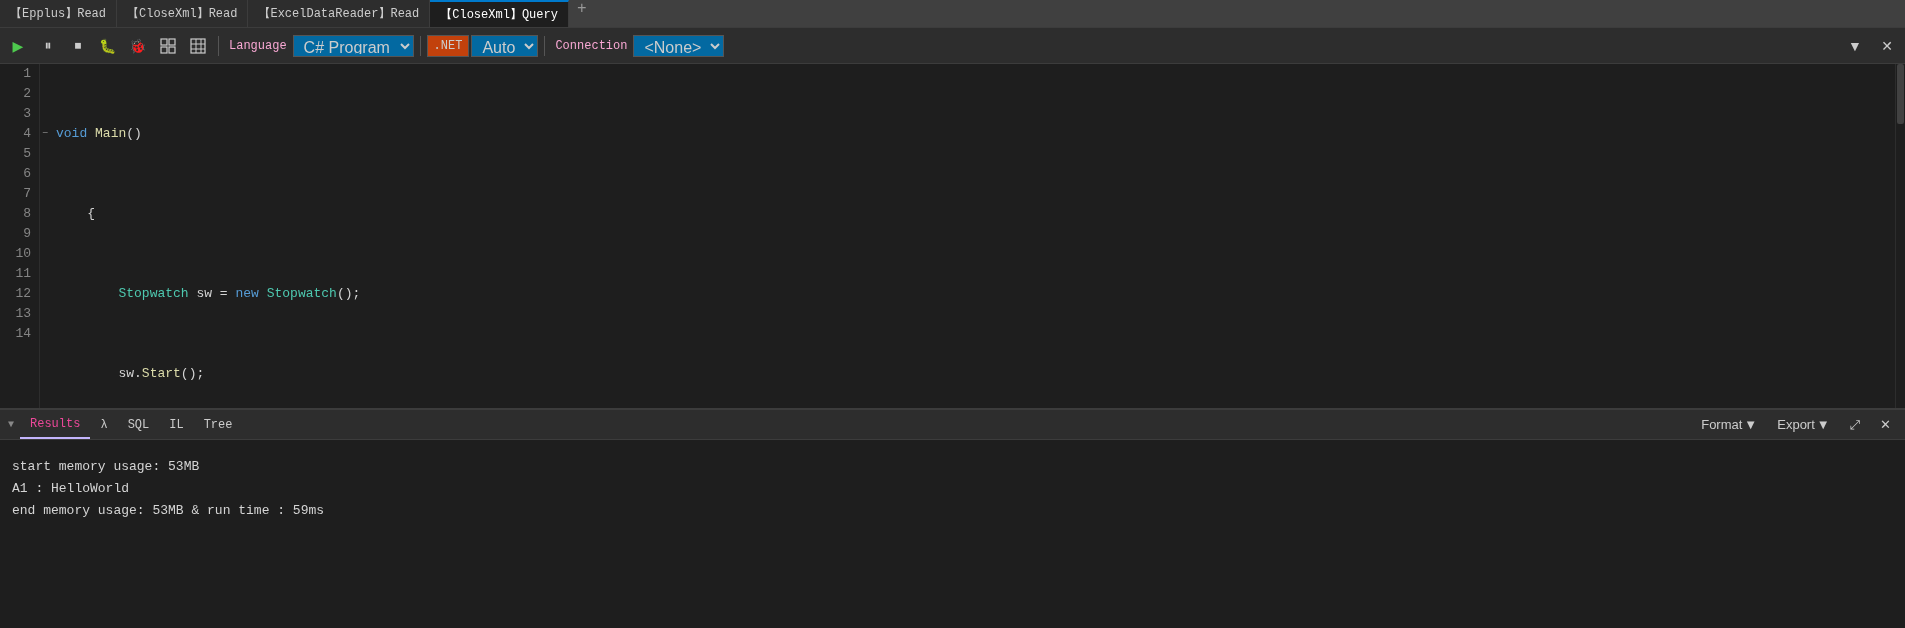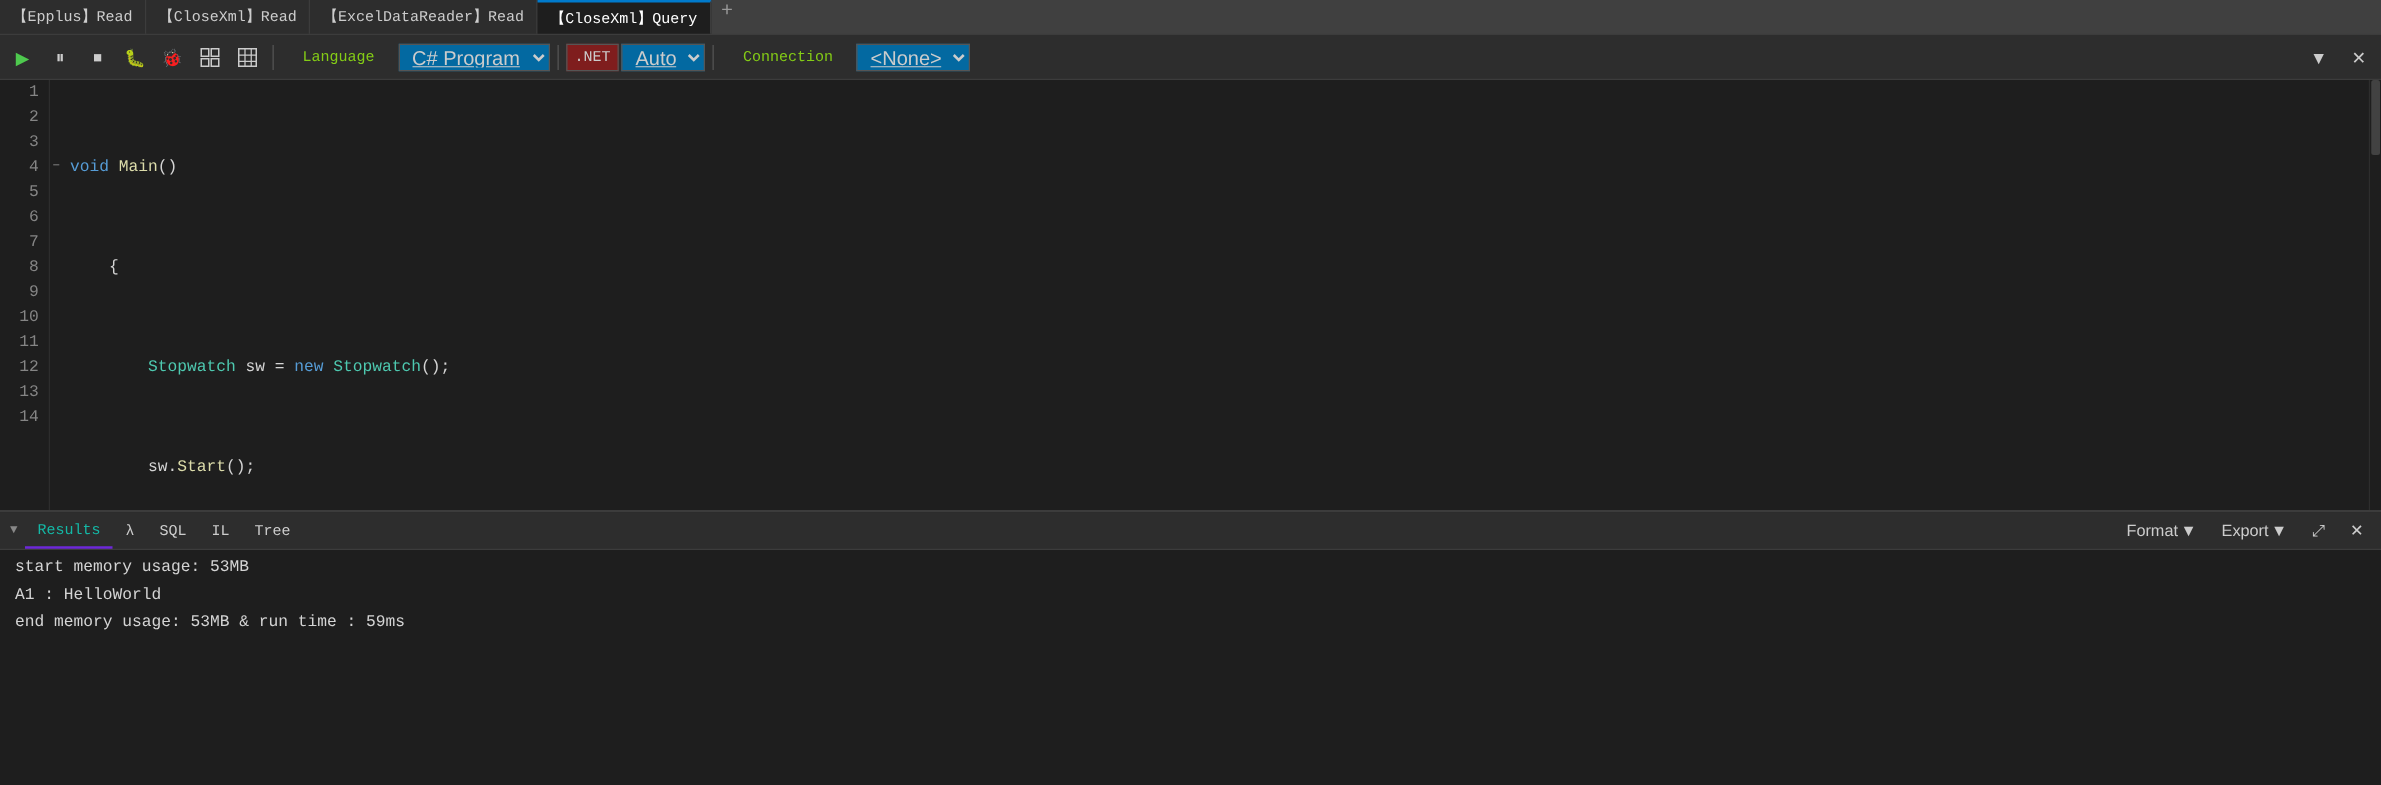--- a/index.html
+++ b/index.html
@@ -77,42 +77,42 @@
     .toolbar-btn.green { color: #4ec94e; }
     .toolbar-btn.red { color: #f44; }
     .toolbar-separator {
       width: 1px;
       height: 20px;
       background: #555;
       margin: 0 4px;
     }
     .toolbar-label {
       font-size: 12px;
-      color: #84cc16;
-      margin: 0 17px;
+      color: #f9a8d4;
+      margin: 0 4px;
     }
     .toolbar-select {
       background: #0369a1;
       color: #ccc;
       border: 1px solid #555;
       padding: 2px 6px;
       font-size: 16px;
       height: 22px;
       cursor: pointer;
       text-decoration: underline;
     }
     .toolbar-badge {
       font-size: 12px;
       color: #ccc;
       padding: 0 6px;
       border: 1px solid #555;
       height: 22px;
       display: flex;
       align-items: center;
-      background: #7f1d1d;
+      background: #c2410c;
     }
     .toolbar-right {
       margin-left: auto;
       display: flex;
       align-items: center;
       gap: 4px;
     }
 
     
     .main-content {
@@ -210,22 +210,22 @@
     .bottom-tab {
       padding: 0 10px;
       height: 100%;
       display: flex;
       align-items: center;
       font-size: 12px;
       color: #ccc;
       cursor: pointer;
     }
     .bottom-tab.active {
-      color: #14b8a6;
-      border-bottom: 2px solid #6d28d9;
+      color: #ec4899;
+      border-bottom: 2px solid #c4b5fd;
     }
     .bottom-tab-right {
       margin-left: auto;
       display: flex;
       align-items: center;
       gap: 8px;
     }
     .bottom-tab-btn {
       font-size: 13px;
       color: #ccc;
@@ -233,21 +233,21 @@
       padding: 2px 6px;
       background: transparent;
       border: none;
       display: flex;
       align-items: center;
       gap: 2px;
     }
 
     .bottom-content {
       flex: 1;
-      padding: 3px 12px;
+      padding: 16px 12px;
       overflow: auto;
       font-size: 13px;
       color: #d4d4d4;
       line-height: 22px;
     }
 
     .output-line {
       display: block;
     }
 

